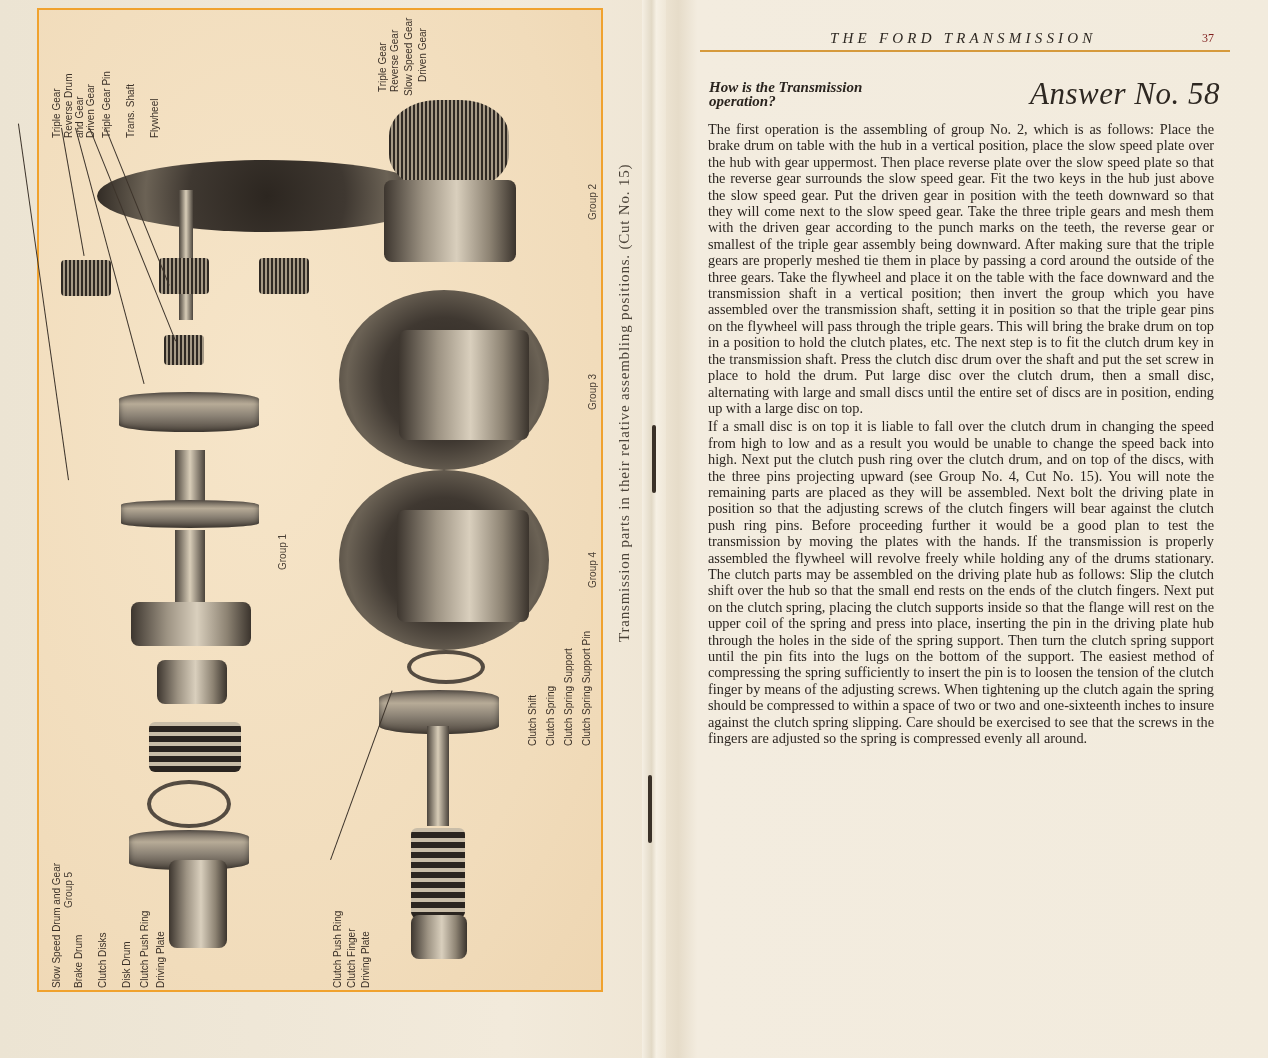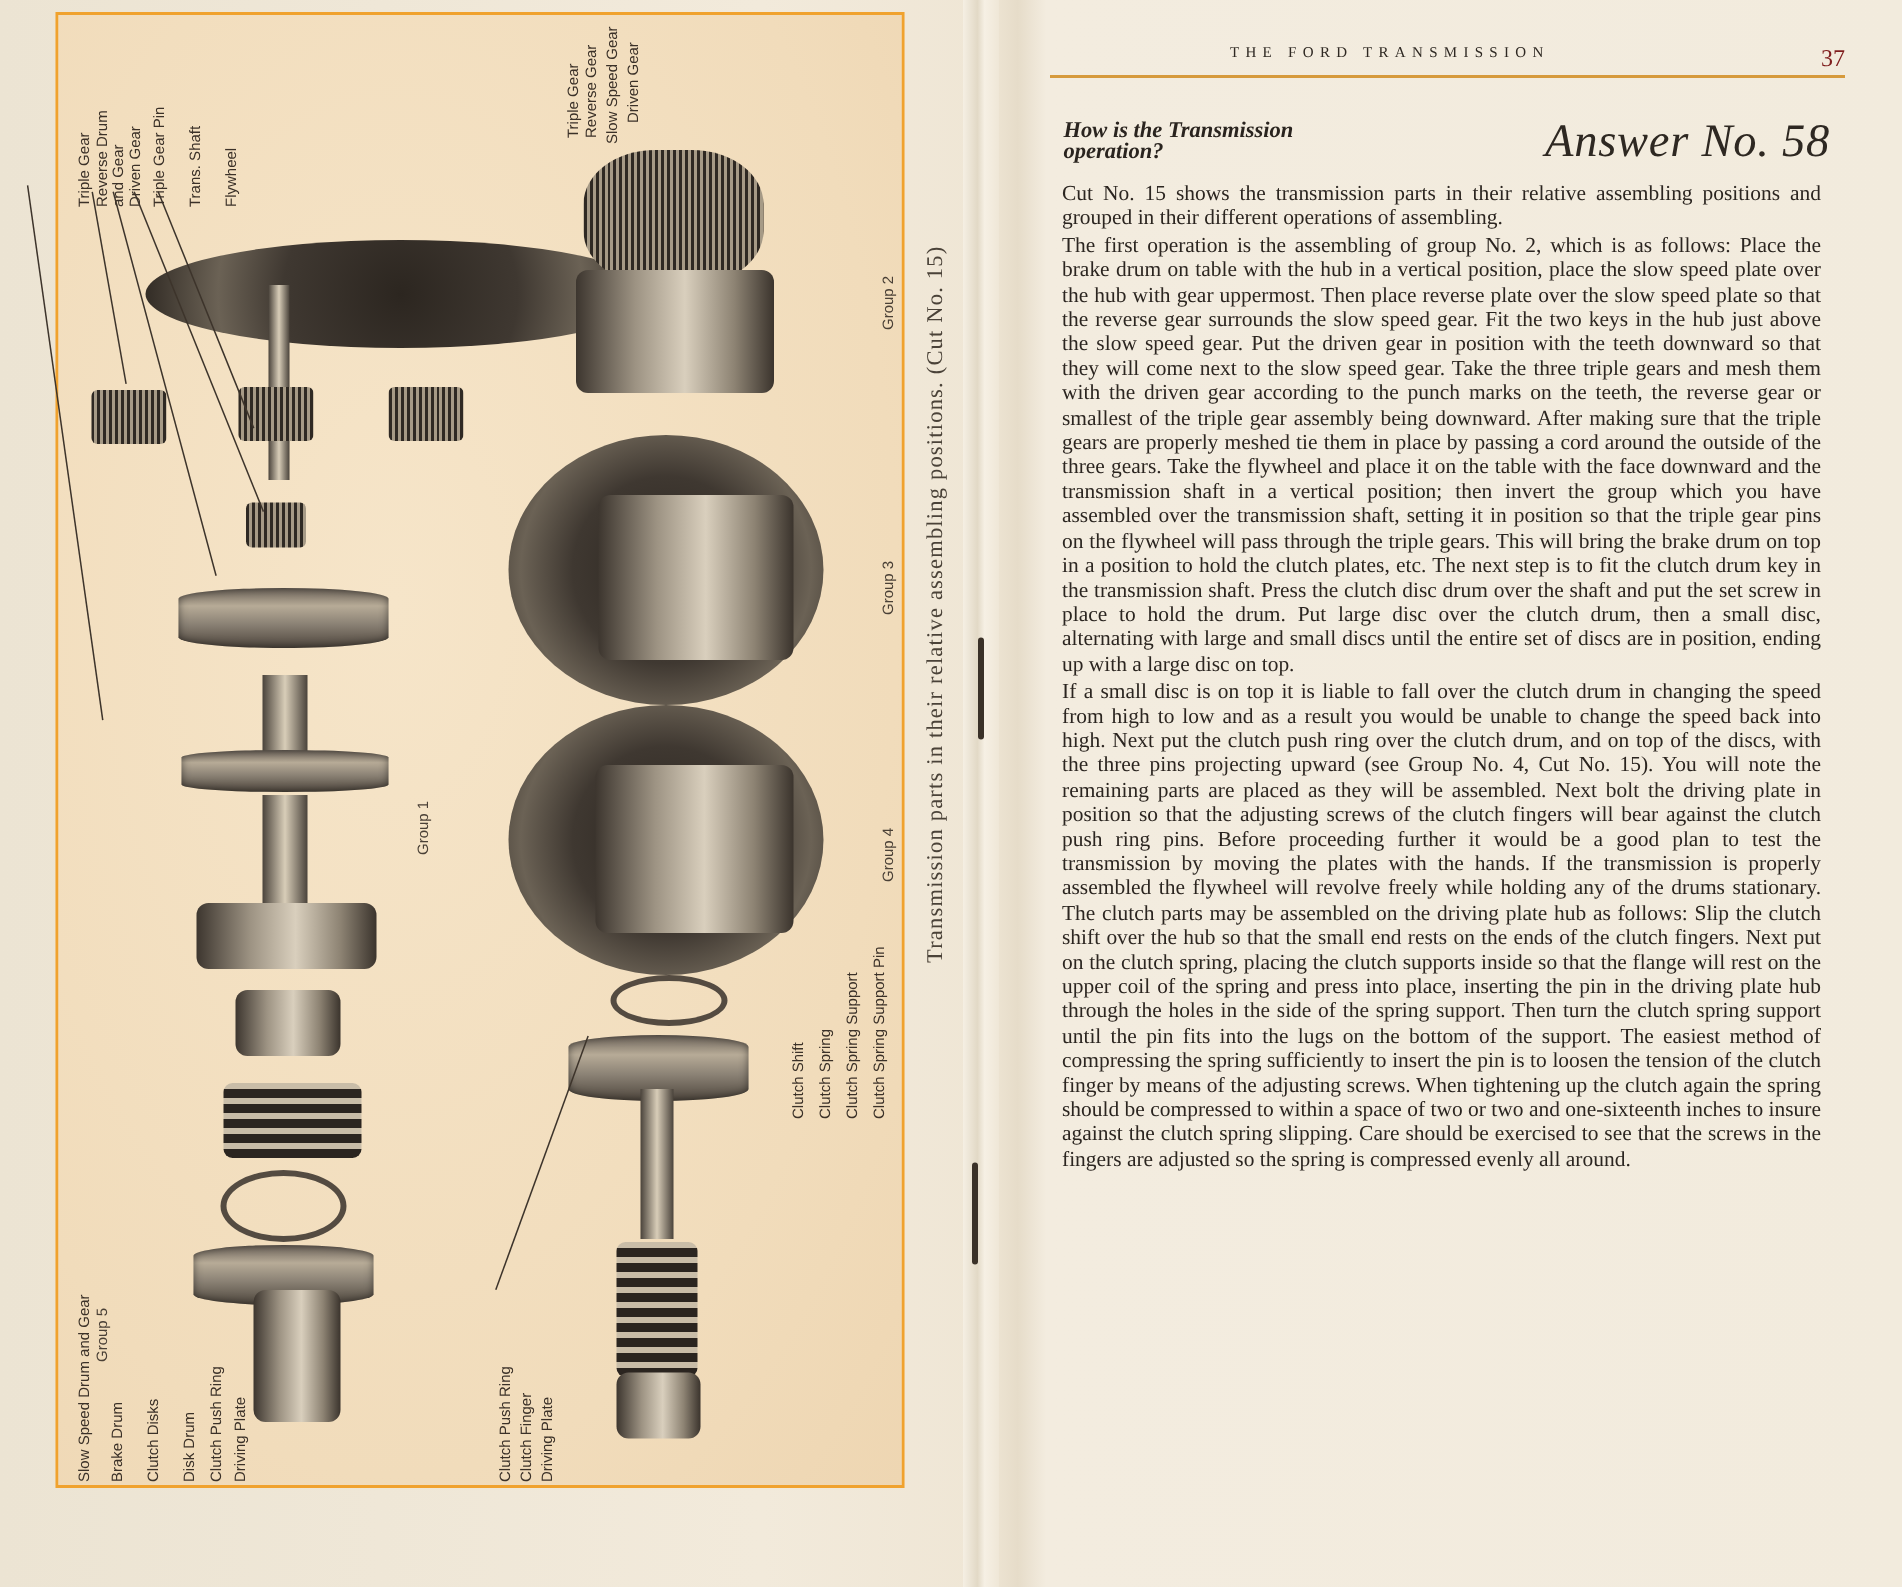--- a/index.html
+++ b/index.html
@@ -19,22 +19,22 @@
   .gear{border-radius:4px;background:repeating-linear-gradient(90deg,#2f2923 0 2px,#a69a86 2px 4px);}
   .shaft{background:linear-gradient(90deg,#4a433b,#d8cdb8 50%,#4a433b);}
   .ring{border-radius:50%;border:4px solid #544b41;background:transparent;}
   .bigwheel{border-radius:50%;background:radial-gradient(circle,#2c2620 0%,#3f3831 45%,#6b6255 70%,#2e2822 100%);}
   .spring{background:repeating-linear-gradient(0deg,#2b2520 0 6px,#c9bda8 6px 10px);border-radius:6px;}
   .caption{position:absolute;left:616px;top:642px;font-size:15px;color:#4a4238;letter-spacing:.8px;white-space:nowrap;transform-origin:left top;transform:rotate(-90deg);}
   .cutmark{position:absolute;width:4px;border-radius:2px;background:#3a3128;}
   
   .rpage{position:absolute;left:700px;top:0;width:530px;}
   .running{position:absolute;left:0;top:30px;width:530px;height:20px;}
-  .running-title{position:absolute;left:120px;top:0;font-size:10px;letter-spacing:4.2px;color:#2e2822;}
-  .page-num{position:absolute;right:0;top:1px;font-size:16px;color:#7f1d1d;}
+  .running-title{position:absolute;left:130px;top:0;font-size:15px;letter-spacing:4.2px;color:#2e2822;font-style:italic;}
+  .page-num{position:absolute;right:16px;top:1px;font-size:12px;color:#7f1d1d;}
   .rule{position:absolute;left:0;top:50px;width:530px;height:2px;background:#d69a3c;}
   .question{position:absolute;left:9px;top:80px;font-size:15px;font-weight:bold;font-style:italic;color:#2a241f;line-height:14px;}
   .answer{position:absolute;right:10px;top:76px;font-size:31px;font-style:italic;color:#2e2822;letter-spacing:.5px;}
   .body{position:absolute;left:8px;top:121px;width:506px;font-size:14.3px;line-height:16.4px;color:#2b2520;text-align:justify;}
   .body p{margin:0 0 2px 0;}
 </style>
 </head>
 <body>
 
 <div class="spread"></div>
@@ -130,17 +130,16 @@
   </div>
   <div class="rule"></div>
 
   <div class="question">
     <div>How is the Transmission</div>
     <div>operation?</div>
   </div>
   <div class="answer">Answer No. 58</div>
 
   <div class="body">
-    <p>Cut No. 15 shows the transmission parts in their relative assembling positions and grouped in their different operations of assembling.</p>
     <p>The first operation is the assembling of group No. 2, which is as follows: Place the brake drum on table with the hub in a vertical position, place the slow speed plate over the hub with gear uppermost. Then place reverse plate over the slow speed plate so that the reverse gear surrounds the slow speed gear. Fit the two keys in the hub just above the slow speed gear. Put the driven gear in position with the teeth downward so that they will come next to the slow speed gear. Take the three triple gears and mesh them with the driven gear according to the punch marks on the teeth, the reverse gear or smallest of the triple gear assembly being downward. After making sure that the triple gears are properly meshed tie them in place by passing a cord around the outside of the three gears. Take the flywheel and place it on the table with the face downward and the transmission shaft in a vertical position; then invert the group which you have assembled over the transmission shaft, setting it in position so that the triple gear pins on the flywheel will pass through the triple gears. This will bring the brake drum on top in a position to hold the clutch plates, etc. The next step is to fit the clutch drum key in the transmission shaft.   Press the clutch disc drum over the shaft and put the set screw in place to hold the drum. Put large disc over the clutch drum, then a small disc, alternating with large and small discs until the entire set of discs are in position, ending up with a large disc on top.</p>
     <p>If a small disc is on top it is liable to fall over the clutch drum in changing the speed from high to low and as a result you would be unable to change the speed back into high. Next put the clutch push ring over the clutch drum, and on top of the discs, with the three pins projecting upward (see Group No. 4, Cut No. 15). You will note the remaining parts are placed as they will be assembled. Next bolt the driving plate in position so that the adjusting screws of the clutch fingers will bear against the clutch push ring pins. Before proceeding further it would be a good plan to test the transmission by moving the plates with the hands. If the transmission is properly assembled the flywheel will revolve freely while holding any of the drums stationary. The clutch parts may be assembled on the driving plate hub as follows: Slip the clutch shift over the hub so that the small end rests on the ends of the clutch fingers. Next put on the clutch spring, placing the clutch supports inside so that the flange will rest on the upper coil of the spring and press into place, inserting the pin in the driving plate hub through the holes in the side of the spring support. Then turn the clutch spring support until the pin fits into the lugs on the bottom of the support. The easiest method of compressing the spring sufficiently to insert the pin is to loosen the tension of the clutch finger by means of the adjusting screws. When tightening up the clutch again the spring should be compressed to within a space of two or two and one-sixteenth inches to insure against the clutch spring slipping. Care should be exercised to see that the screws in the fingers are adjusted so the spring is compressed evenly all around.</p>
   </div>
 </div>
 
 </body></html>

